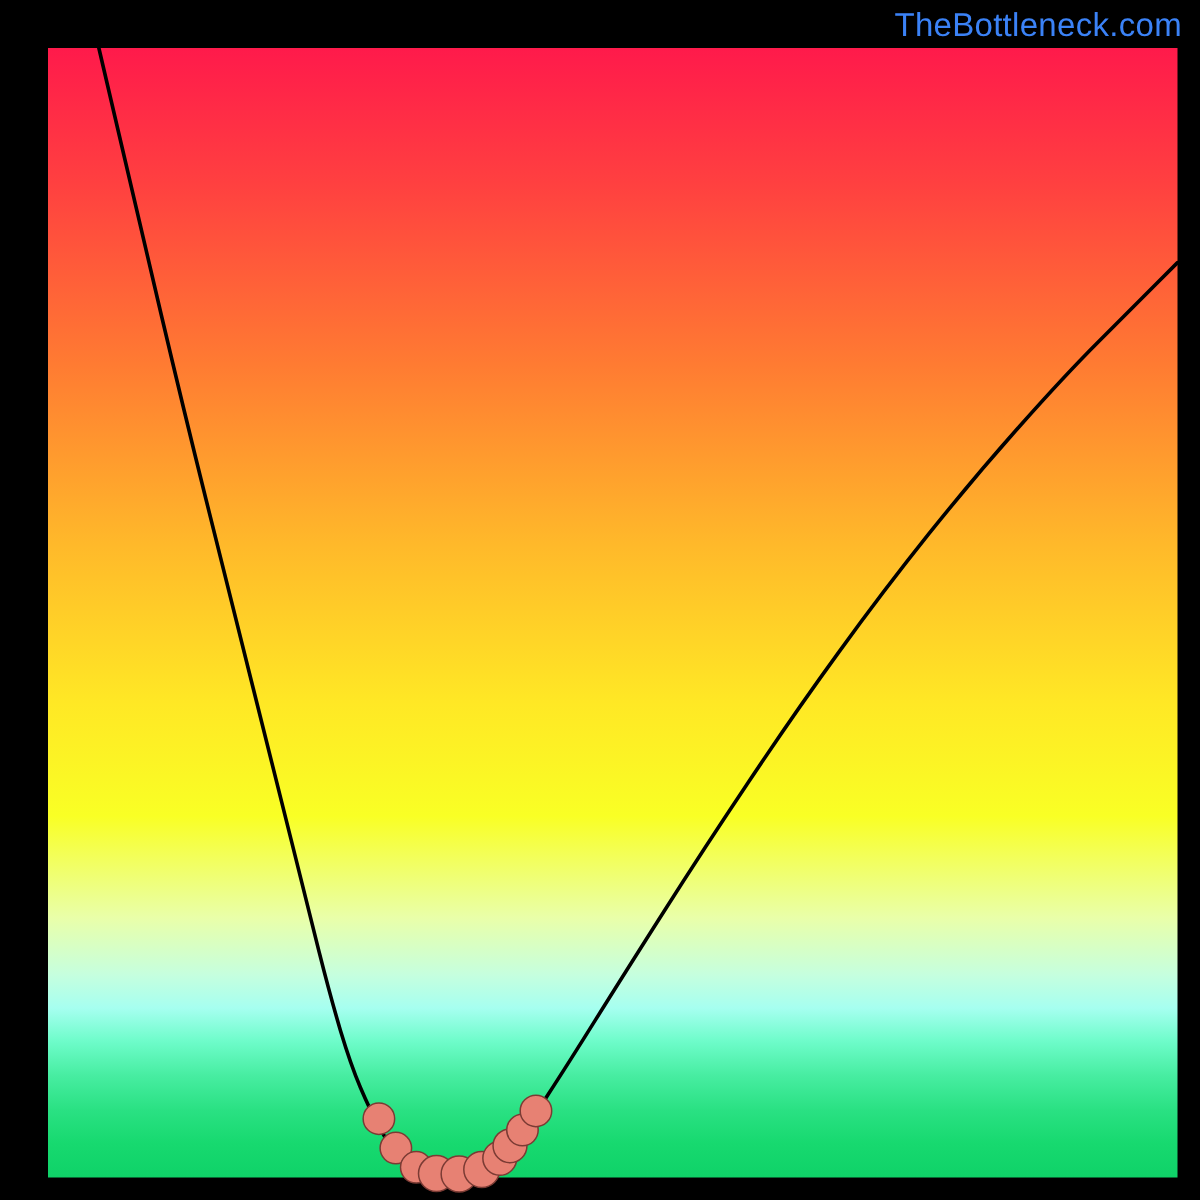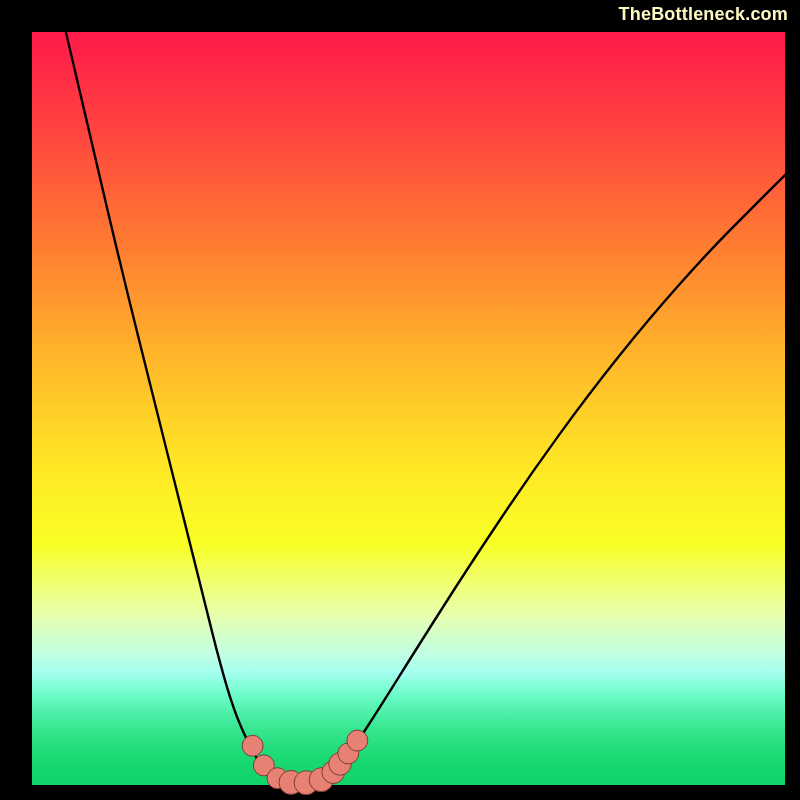--- a/index.html
+++ b/index.html
@@ -47,24 +47,24 @@
     left: 0;
     top: 0;
     width: 753px;
     height: 753px;
     overflow: visible;
   }
   .watermark {
     position: absolute;
     top: 4px;
     right: 12px;
-    color: #fef9c3;
-    font-size: 18px;
+    color: #3b82f6;
+    font-size: 22px;
     letter-spacing: 0.2px;
-    font-weight: 700;
+    font-weight: 400;
   }
 </style>
 </head>
 <body>
 
 <div class="frame">
   <div class="plot">
     <svg class="curves" viewBox="0 0 753 753" preserveAspectRatio="none">
       <g>
         <path fill="none" stroke="#000" stroke-width="2.4" stroke-linecap="round" d="M33.9 0.0 Q33.9 0.0 47.1 56.5 Q60.2 113.0 75.3 177.0 Q90.4 241.0 105.4 301.2 Q120.5 361.4 135.5 421.7 Q150.6 481.9 161.9 527.1 Q173.2 572.3 180.7 602.4 Q188.3 632.5 195.0 655.1 Q201.8 677.7 208.2 692.8 Q214.6 707.8 220.3 718.4 Q225.9 728.9 230.8 734.9 Q235.7 741.0 240.2 744.0 Q244.7 747.0 250.4 748.9 Q256.0 750.7 263.6 751.1 Q271.1 751.5 276.7 751.1 Q282.4 750.7 288.0 748.9 Q293.7 747.0 299.3 742.5 Q305.0 737.9 312.5 728.2 Q320.0 718.4 333.2 698.0 Q346.4 677.7 365.2 647.6 Q384.0 617.5 410.4 576.0 Q436.7 534.6 466.9 489.5 Q497.0 444.3 527.1 402.9 Q557.2 361.4 587.3 323.8 Q617.5 286.1 647.6 252.3 Q677.7 218.4 700.3 195.8 Q722.9 173.2 737.9 158.1 L753.0 143.1" id="curve-path"></path>

